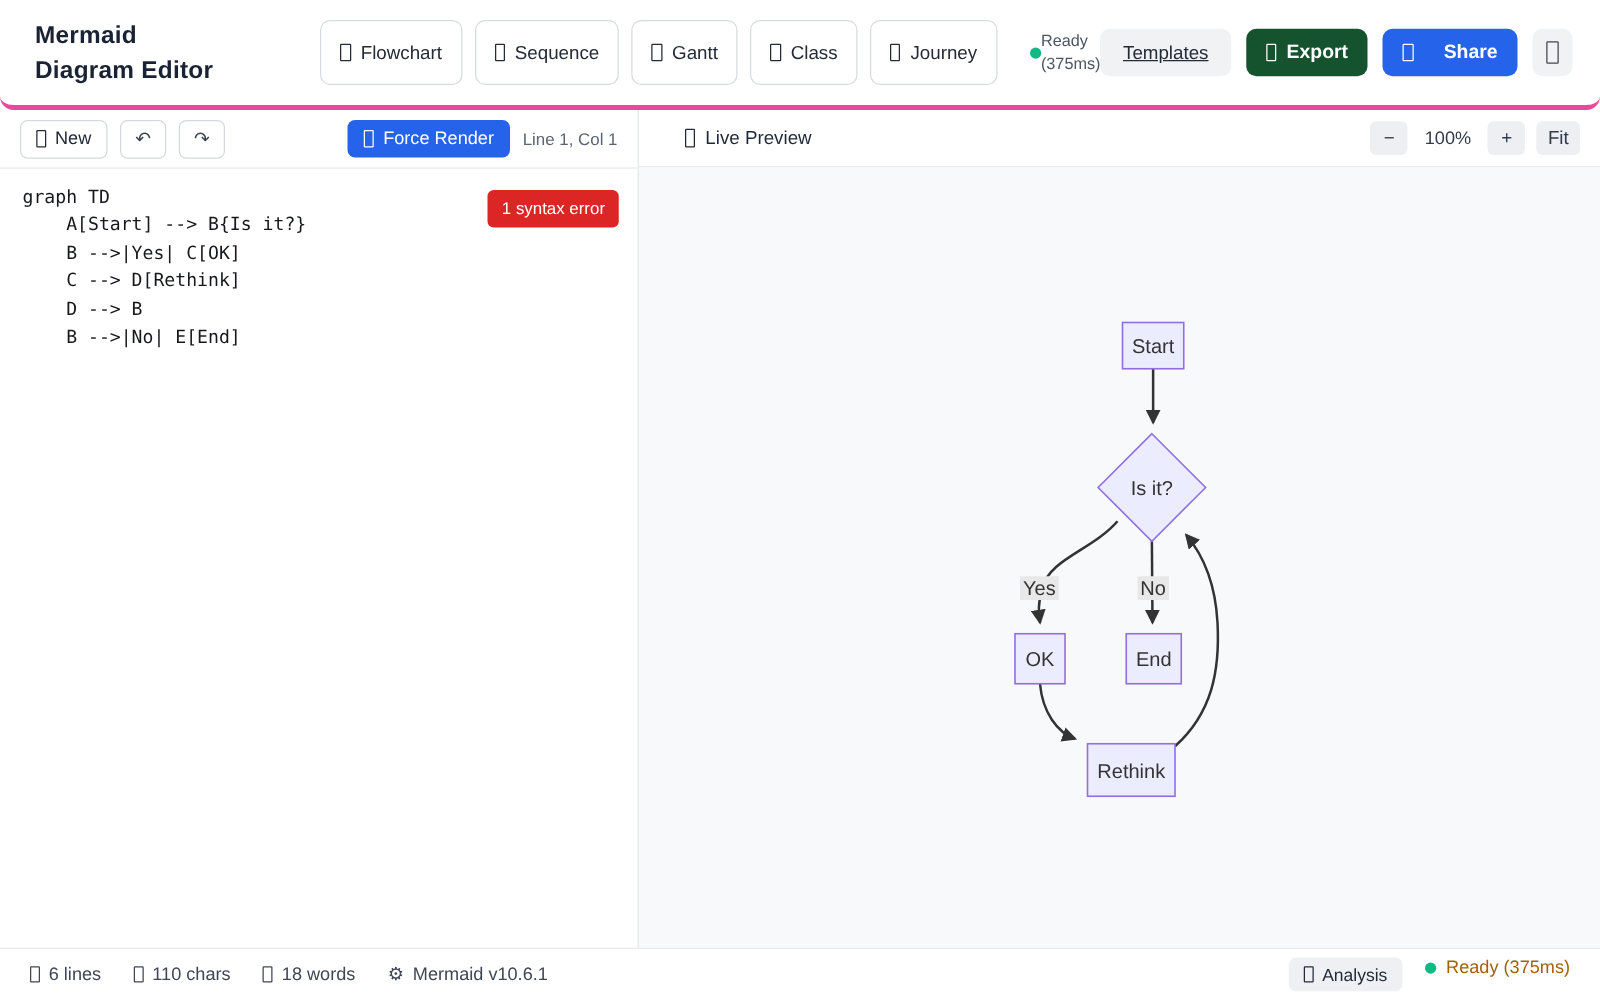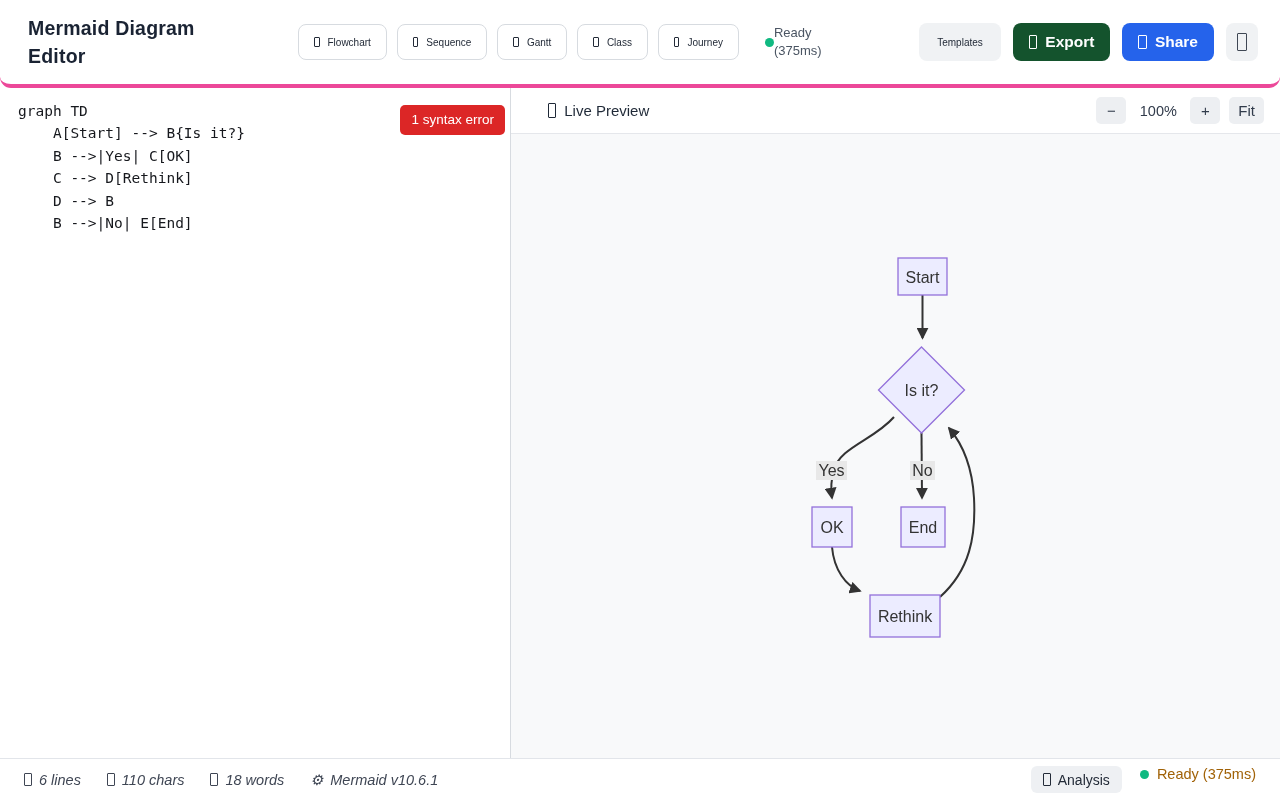--- a/index.html
+++ b/index.html
@@ -21,41 +21,41 @@
   .app-header {
     height:88px; flex:none; display:flex; align-items:center;
     padding:0 22px 0 28px; background:#ffffff; border-bottom:4px solid #ec4899;border-radius:11px;
   }
   .app-title {
     width:206px; font-size:19.5px; font-weight:700; line-height:1.45;
     color:#1a2333; letter-spacing:.2px;
   }
   .diagram-nav { display:flex; gap:10px; margin-left:64px; }
   .diagram-nav button {
-    height:36px; padding:0 15px; display:flex; align-items:center; gap:8px;
+    height:52px; padding:0 15px; display:flex; align-items:center; gap:8px;
     background:#fff; border:1px solid #d7dbe0; border-radius:8px;
-    font-size:10px; color:#232b38;
+    font-size:15px; color:#232b38;
   }
   .hdr-status { margin-left:26px; display:flex; align-items:center; gap:0; }
   .dot { width:9px; height:9px; border-radius:50%; background:#10b981; flex:none; }
   .hdr-status-text { font-size:13px; color:#4b5563; line-height:1.35; }
   .hdr-right { margin-left:auto; display:flex; align-items:center; gap:12px; }
   .btn-templates {
     height:38px; padding:0 18px; background:#f0f2f4; border-radius:8px;
-    font-size:10px; color:#232b38;
+    font-size:15px; color:#232b38;text-decoration:underline;
   }
   .btn-export {
     height:38px; padding:0 16px; background:#14532d; border-radius:8px;
     font-size:15.5px; font-weight:600; color:#fff;
     display:flex; align-items:center; gap:8px;
   }
   .btn-share {
     height:38px; padding:0 16px; background:#2563eb; border-radius:8px;
     font-size:15.5px; font-weight:600; color:#fff;
-    display:flex; align-items:center; gap:8px;
+    display:flex; align-items:center; gap:24px;
   }
   .btn-theme {
     width:32px; height:38px; background:#f0f2f4; border-radius:8px;
     display:flex; align-items:center; justify-content:center; color:#3f4754; font-size:18px;
   }
 
   
   .main { flex:1; display:flex; min-height:0; }
   .left-pane { width:511px; flex:none; display:flex; flex-direction:column; border-right:1px solid #d7dbe0; background:#fff; }
   .right-pane { flex:1; display:flex; flex-direction:column; min-width:0; }
@@ -82,21 +82,21 @@
 
   
   .code-editor {
     flex:1; position:relative; background:#fff; overflow:hidden;
     padding:12px 16px 0 18px;
     font-family:"DejaVu Sans Mono", monospace;
     font-size:14.5px; line-height:22.4px; color:#16181d;
   }
   .code-line { white-space:pre; }
   .error-badge {
-    position:absolute; top:17px; right:5px;
+    position:absolute; top:17px; right:15px;
     background:#dc2626; color:#fff; border-radius:5px;
     font-family:"Liberation Sans", sans-serif; font-size:13.5px;
     padding:4px 11px;
   }
 
   
   .preview-header {
     height:46px; flex:none; display:flex; align-items:center; gap:8px;
     padding:0 16px; background:#fff; border-bottom:1px solid #e5e7eb;
   }
@@ -116,21 +116,21 @@
   }
   .mermaid-svg .edge-path { stroke:#333333; stroke-width:2; fill:none; }
   .mermaid-svg .label-bg { fill:#e8e8e8; }
 
   
   .app-footer {
     height:42px; flex:none; display:flex; align-items:center; gap:26px;
     padding:0 24px; background:#fff; border-top:1px solid #e2e5ea;
     font-size:14.5px; color:#3f4654;
   }
-  .stat { display:flex; align-items:center; gap:7px;font-style:italic; }
+  .stat { display:flex; align-items:center; gap:7px; }
   .footer-right { margin-left:auto; display:flex; align-items:flex-start; gap:18px; }
   .btn-analysis {
     height:27px; padding:0 12px; background:#eef0f3; border-radius:6px;
     display:flex; align-items:center; gap:7px; font-size:14px; color:#232b38;
   }
   .footer-status { display:flex; align-items:center; gap:8px; color:#a16207; }
 </style>
 </head>
 <body>
 
@@ -180,20 +180,37 @@
     </button>
     <button class="btn-theme">
       <span class="tofu"></span>
     </button>
   </div>
 </header>
 
 <div class="main">
 
   <section class="left-pane">
+    <div class="editor-toolbar">
+      <button class="btn-new">
+        <span class="tofu"></span>
+        <span>New</span>
+      </button>
+      <button class="btn-undo">
+        <span>↶</span>
+      </button>
+      <button class="btn-redo">
+        <span>↷</span>
+      </button>
+      <button class="btn-force-render">
+        <span class="tofu"></span>
+        <span>Force Render</span>
+      </button>
+      <span class="cursor-pos">Line 1, Col 1</span>
+    </div>
 
     <div class="code-editor">
       <div class="code-line">graph TD</div>
       <div class="code-line">    A[Start] --&gt; B{Is it?}</div>
       <div class="code-line">    B --&gt;|Yes| C[OK]</div>
       <div class="code-line">    C --&gt; D[Rethink]</div>
       <div class="code-line">    D --&gt; B</div>
       <div class="code-line">    B --&gt;|No| E[End]</div>
       <div class="error-badge">1 syntax error</div>
     </div>

